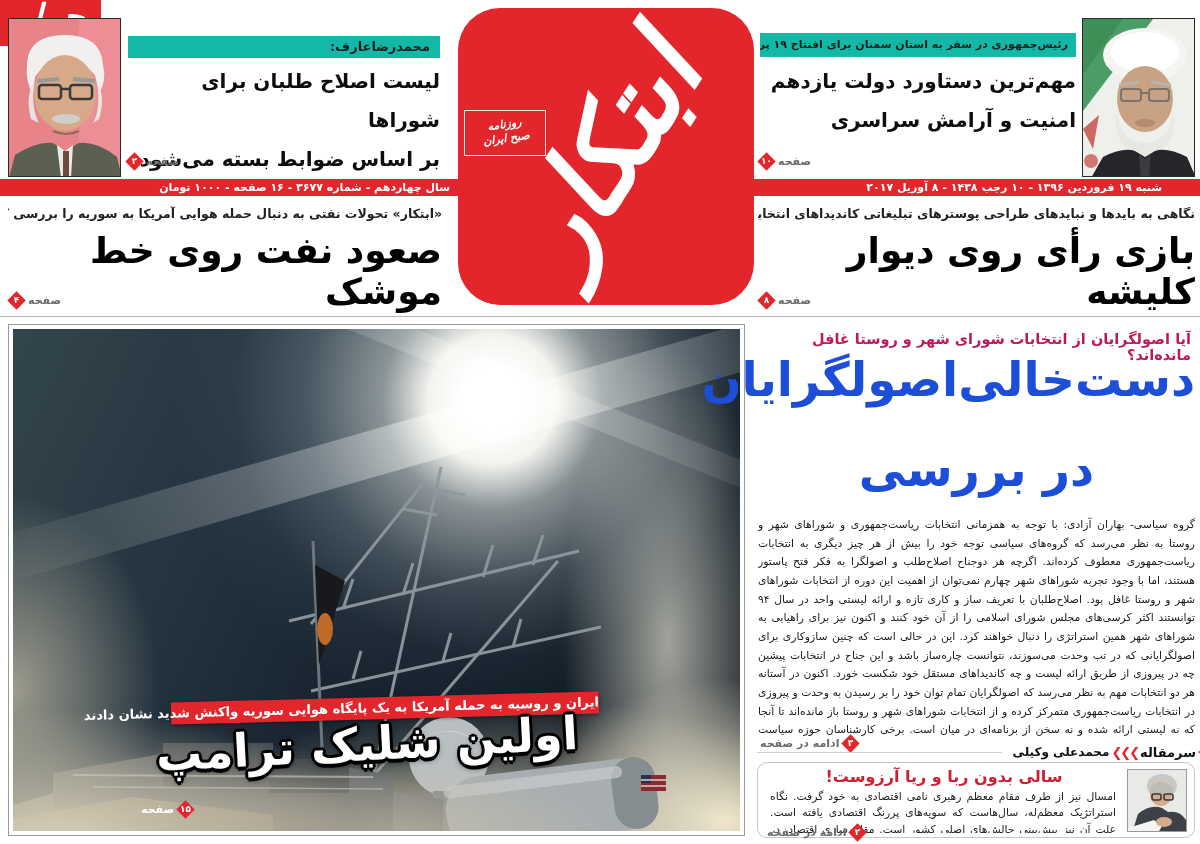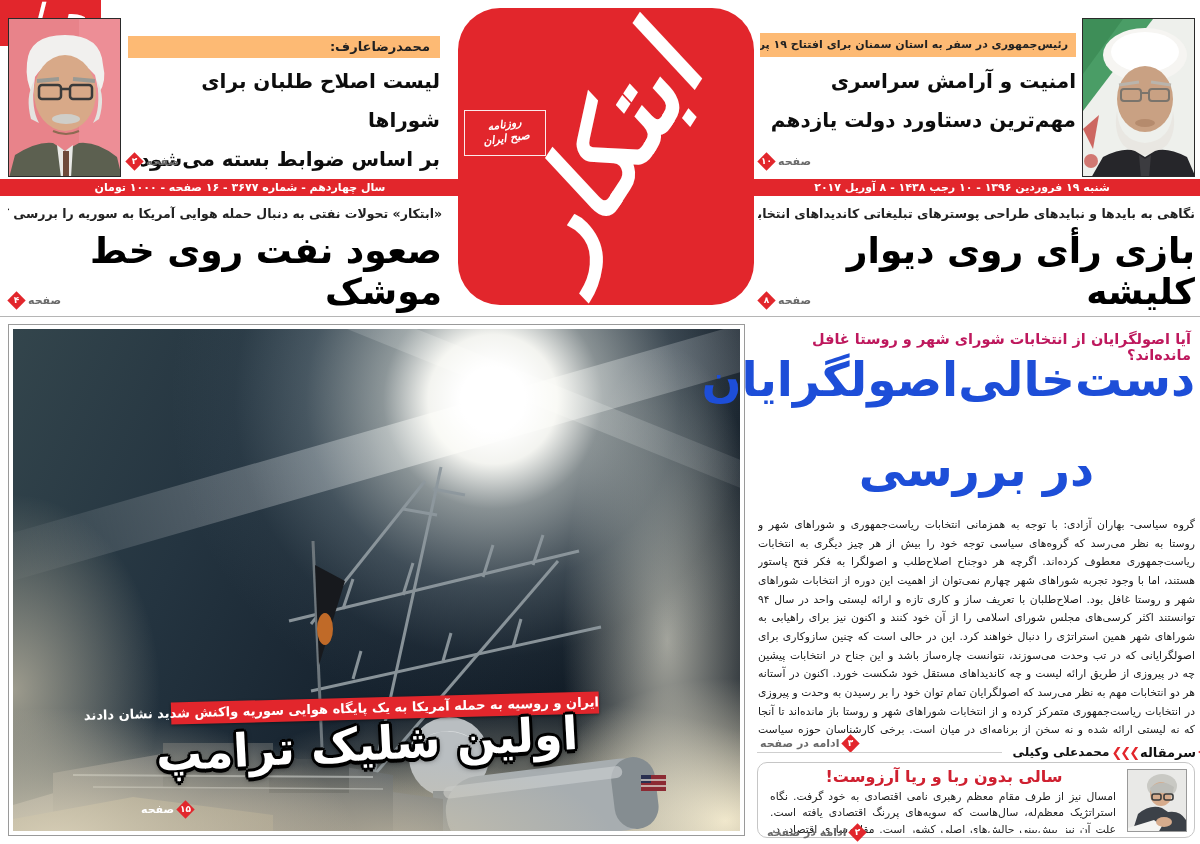--- a/index.html
+++ b/index.html
@@ -18,21 +18,21 @@
   
   .corner-badge { position:absolute; left:0; top:0; width:101px; height:46px; background:#e2262c;
                   overflow:hidden; color:#fff; font-weight:bold; font-size:34px; font-style:italic;
                   text-align:center; line-height:52px; transform:none; }
   .corner-badge span { display:block; transform:translateY(-10px); letter-spacing:4px; }
 
   .photo-box { position:absolute; border:1px solid #2a2a2a; overflow:hidden; background:#ddd; }
   .aref { left:8px; top:18px; width:113px; height:159px; }
   .rouhani { left:1082px; top:18px; width:113px; height:159px; }
 
-  .kicker-strip { position:absolute; background:#fdba74; color:#222; font-weight:bold;
+  .kicker-strip { position:absolute; background:#14b8a6; color:#222; font-weight:bold;
                   text-align:right; overflow:hidden; white-space:nowrap; }
   .tl-kicker { left:128px; top:36px; width:312px; height:22px; font-size:13px; line-height:22px; padding-left:6px; padding-right:10px; }
   .tr-kicker { left:760px; top:33px; width:316px; height:24px; font-size:11px; line-height:24px; padding-right:8px; }
 
   .top-headline { position:absolute; direction:rtl; text-align:right; font-weight:bold; color:#0d0d0d;
                   font-size:20px; line-height:39px; letter-spacing:-0.3px; }
   .tl-headline { left:128px; top:62px; width:312px; }
   .tr-headline { left:760px; top:62px; width:316px; }
 
   
@@ -42,21 +42,21 @@
                  color:#fff; font-size:112px; font-weight:bold; font-style:italic; letter-spacing:-4px;
                  white-space:nowrap; }
   .logo-sub { position:absolute; left:6px; top:102px; width:82px; height:46px;
               border:1px solid rgba(255,255,255,.9); color:#fff; text-align:center; }
   .logo-sub .in { transform:rotate(-8deg); display:block; padding-top:7px; font-size:11px;
                   font-weight:bold; line-height:14px; font-style:italic; }
 
   
   .red-bar { position:absolute; left:0; top:179px; width:1200px; height:17px; background:#e2262c; z-index:1; }
   .bar-text { position:absolute; top:179px; height:33px; line-height:17px; color:#fff; font-size:11px;
-              font-weight:bold; text-align:center; z-index:2; direction:rtl; }
+              font-weight:bold; text-align:right; z-index:2; direction:rtl; }
   .bar-left { left:30px; width:420px; }
   .bar-right { left:762px; width:400px; }
 
   
   .band-kicker { position:absolute; direction:rtl; text-align:right; font-size:12.5px; color:#222;
                  font-weight:bold; white-space:nowrap; overflow:hidden; }
   .sbl-kicker { left:8px; top:206px; width:434px; }
   .sbr-kicker { left:758px; top:206px; width:437px; }
   .band-headline { position:absolute; direction:rtl; text-align:right; font-size:36px; font-weight:bold;
                    color:#000; letter-spacing:-0.5px; }
@@ -176,22 +176,22 @@
     <div class="logo-sub">
       <span class="in">
         <span>روزنامه</span><br>
         <span>صبح ایران</span>
       </span>
     </div>
   </div>
 
   <div class="kicker-strip tr-kicker rtl">رئیس‌جمهوری در سفر به استان سمنان برای افتتاح ۱۹ پروژه مطرح کرد</div>
   <div class="top-headline tr-headline">
+    <div>مهم‌ترین دستاورد دولت یازدهم</div>
     <div>امنیت و آرامش سراسری</div>
-    <div>مهم‌ترین دستاورد دولت یازدهم</div>
   </div>
   <div class="badge" style="left:760px; top:153px;">
     <span class="diamond">
         <span class="n">۱۰</span>
       </span>
     <span class="lbl">صفحه</span>
   </div>
 
   <div class="photo-box rouhani">
     <svg width="113" height="159" viewBox="0 0 113 159">

